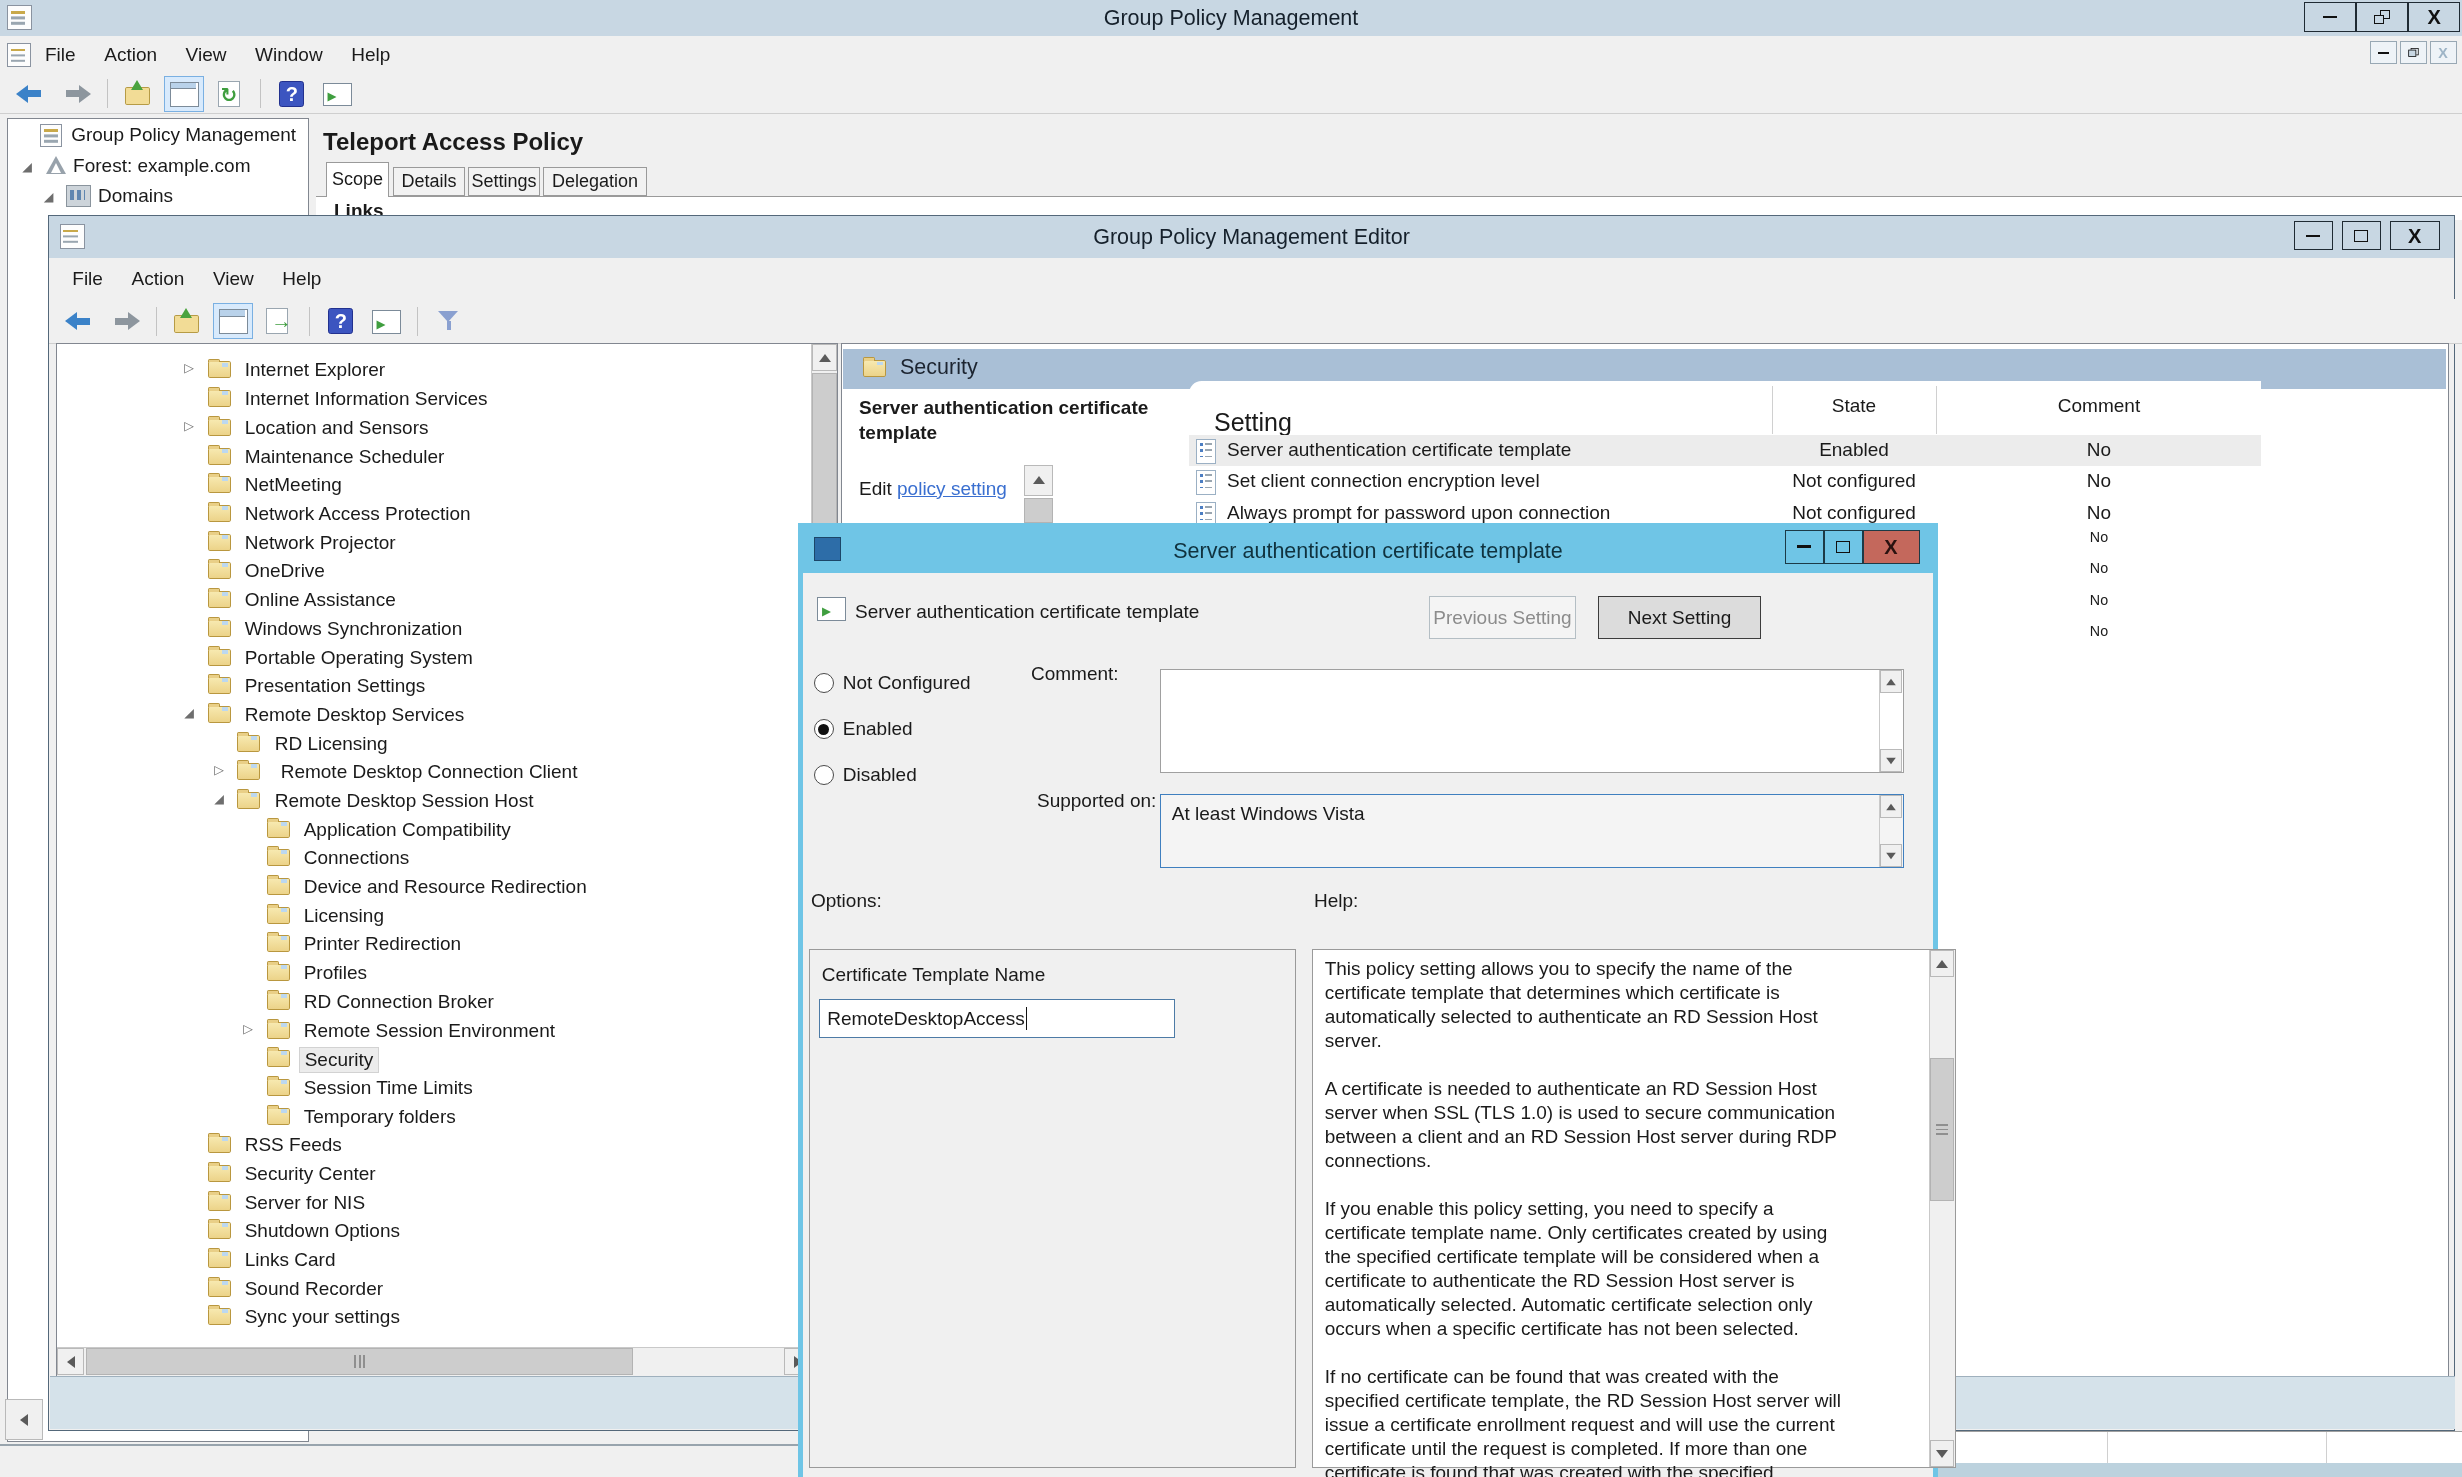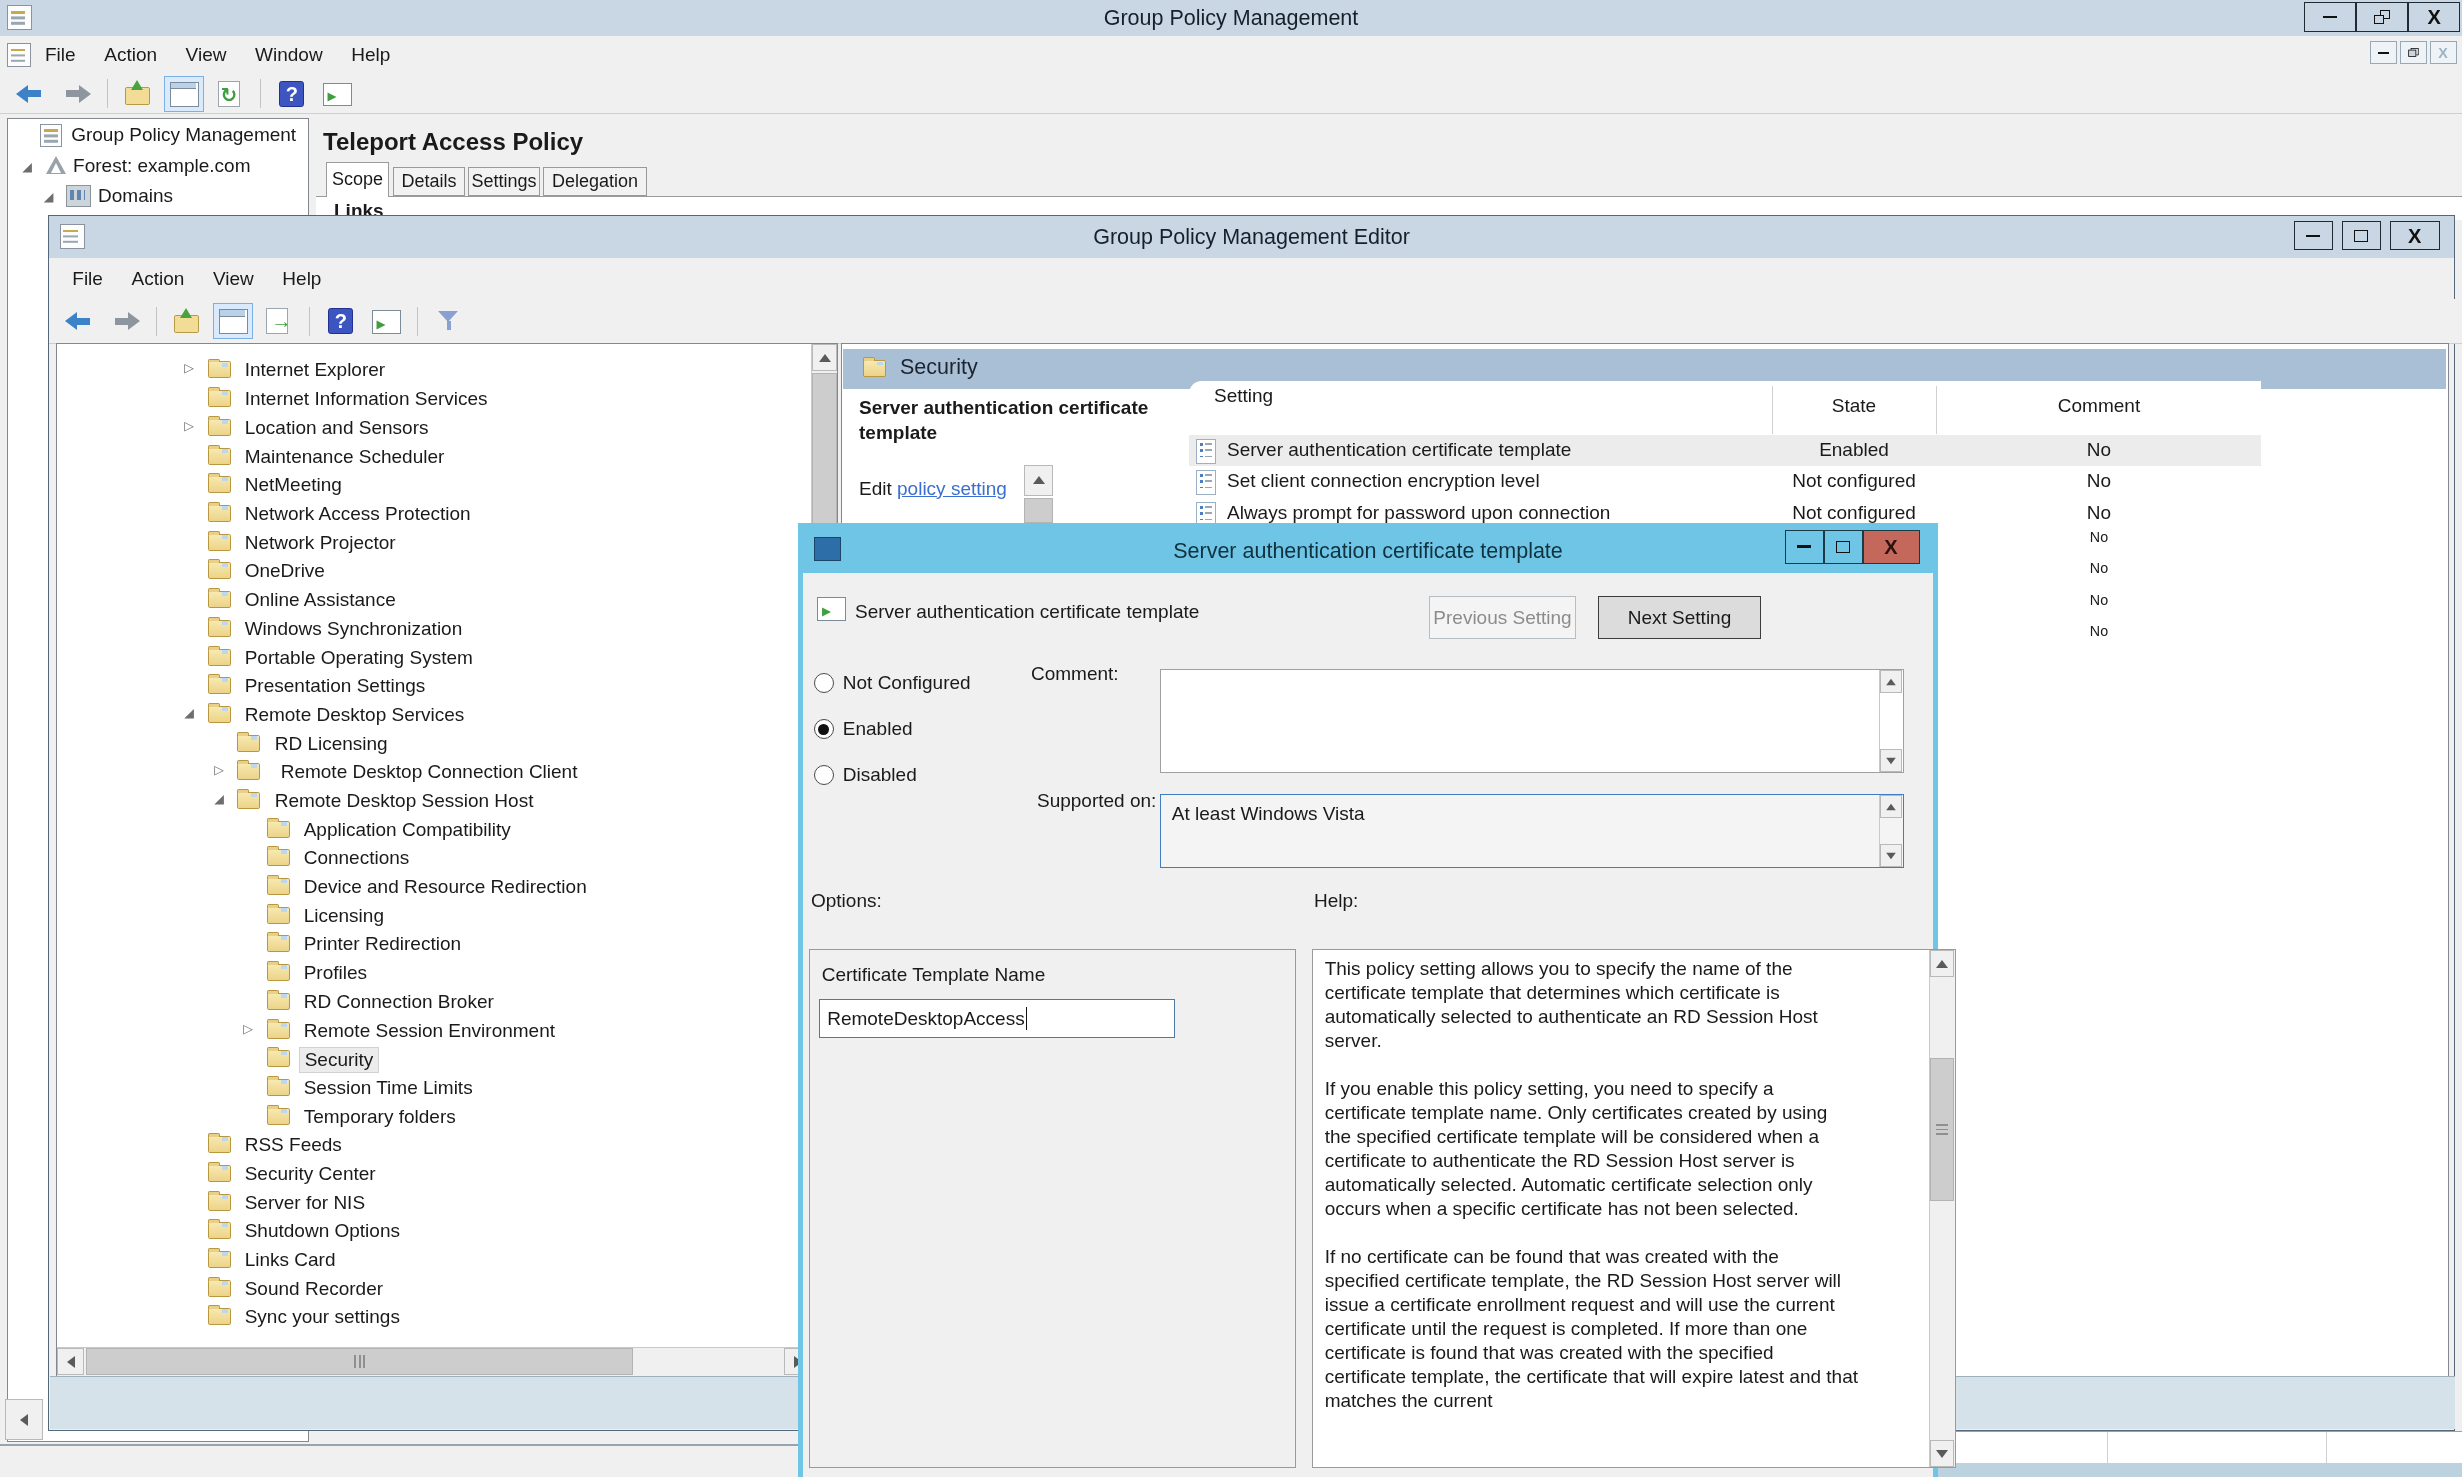--- a/index.html
+++ b/index.html
@@ -442,21 +442,21 @@
       <span>Edit</span>
       <span style="color:#3a6fd0;text-decoration:underline;">policy setting</span>
     </div>
     <div class="abs sb" style="left:975px;top:249px;width:29px;height:30.5px;">
         <span class="t-up"></span>
       </div>
     <div class="abs thumb" style="left:975px;top:282px;width:29px;height:25px;"></div>
 
     <div class="abs" style="left:1140px;top:165px;width:1072px;height:995px;background:#fff;border-radius:12.6px 0 0 0;">
       <div class="abs" style="left:0;top:0;width:1072px;height:54px;border-bottom:0.9px solid #cfcfcf;">
-        <div class="abs" style="left:25px;top:4px;font-size:19px;">Setting</div>
+        <div class="abs" style="left:25px;top:27px;font-size:25px;">Setting</div>
         <div class="abs" style="left:583px;top:14.3px;width:164px;text-align:center;font-size:19px;">State</div>
         <div class="abs" style="left:747px;top:14.3px;width:326px;text-align:center;font-size:19px;">Comment</div>
         <div class="abs" style="left:583px;top:5.4px;width:0.9px;height:48px;background:#d0d0d0;"></div>
         <div class="abs" style="left:747px;top:5.4px;width:0.9px;height:48px;background:#d0d0d0;"></div>
       </div>
       <div id="settings-rows">
           <div class="list-row row-selected" style="top: 54px;">
             <div class="policy-icon"></div>
             <div class="cell-setting">Server authentication certificate template</div>
             <div class="cell-state">Enabled</div>
@@ -561,20 +561,21 @@
         <div class="abs" style="left:9px;top:49px;width:356px;height:39px;background:#fff;border:1.8px solid #4d7ba6;box-sizing:border-box;display:flex;align-items:center;padding-left:7.2px;">
           <span class="label21">RemoteDesktopAccess</span>
           <span style="display:inline-block;width:1.8px;height:23px;background:#111;margin-left:0.9px;"></span>
         </div>
       </div>
 
       
       <div class="abs" style="left:509px;top:376px;width:644px;height:519px;border:0.9px solid #9a9a9a;background:#fff;box-sizing:border-box;">
         <div id="help-text" class="abs" style="left:11.7px;top:7.2px;width:534px;">
             <p>This policy setting allows you to specify the name of the certificate template that determines which certificate is automatically selected to authenticate an RD Session Host server.</p>
+            <p>A certificate is needed to authenticate an RD Session Host server when SSL (TLS 1.0) is used to secure communication between a client and an RD Session Host server during RDP connections.</p>
             <p>If you enable this policy setting, you need to specify a certificate template name. Only certificates created by using the specified certificate template will be considered when a certificate to authenticate the RD Session Host server is automatically selected. Automatic certificate selection only occurs when a specific certificate has not been selected.</p>
             <p>If no certificate can be found that was created with the specified certificate template, the RD Session Host server will issue a certificate enrollment request and will use the current certificate until the request is completed. If more than one certificate is found that was created with the specified certificate template, the certificate that will expire latest and that matches the current</p>
           </div>
         <div class="abs" style="right:0;top:0;width:25px;bottom:0;background:#f0f0f0;border-left:0.9px solid #c9c9c9;">
           <div class="abs sb" style="left:0;top:0;width:24px;height:27px;">
               <span class="t-up"></span>
             </div>
           <div class="abs thumb" style="left:0;top:108px;width:24px;height:143px;flex-direction:column;">
               <span class="grip" style="flex-direction:column;gap:2.7px;">
                 <i style="width:12.6px;height:1.8px;"></i>

